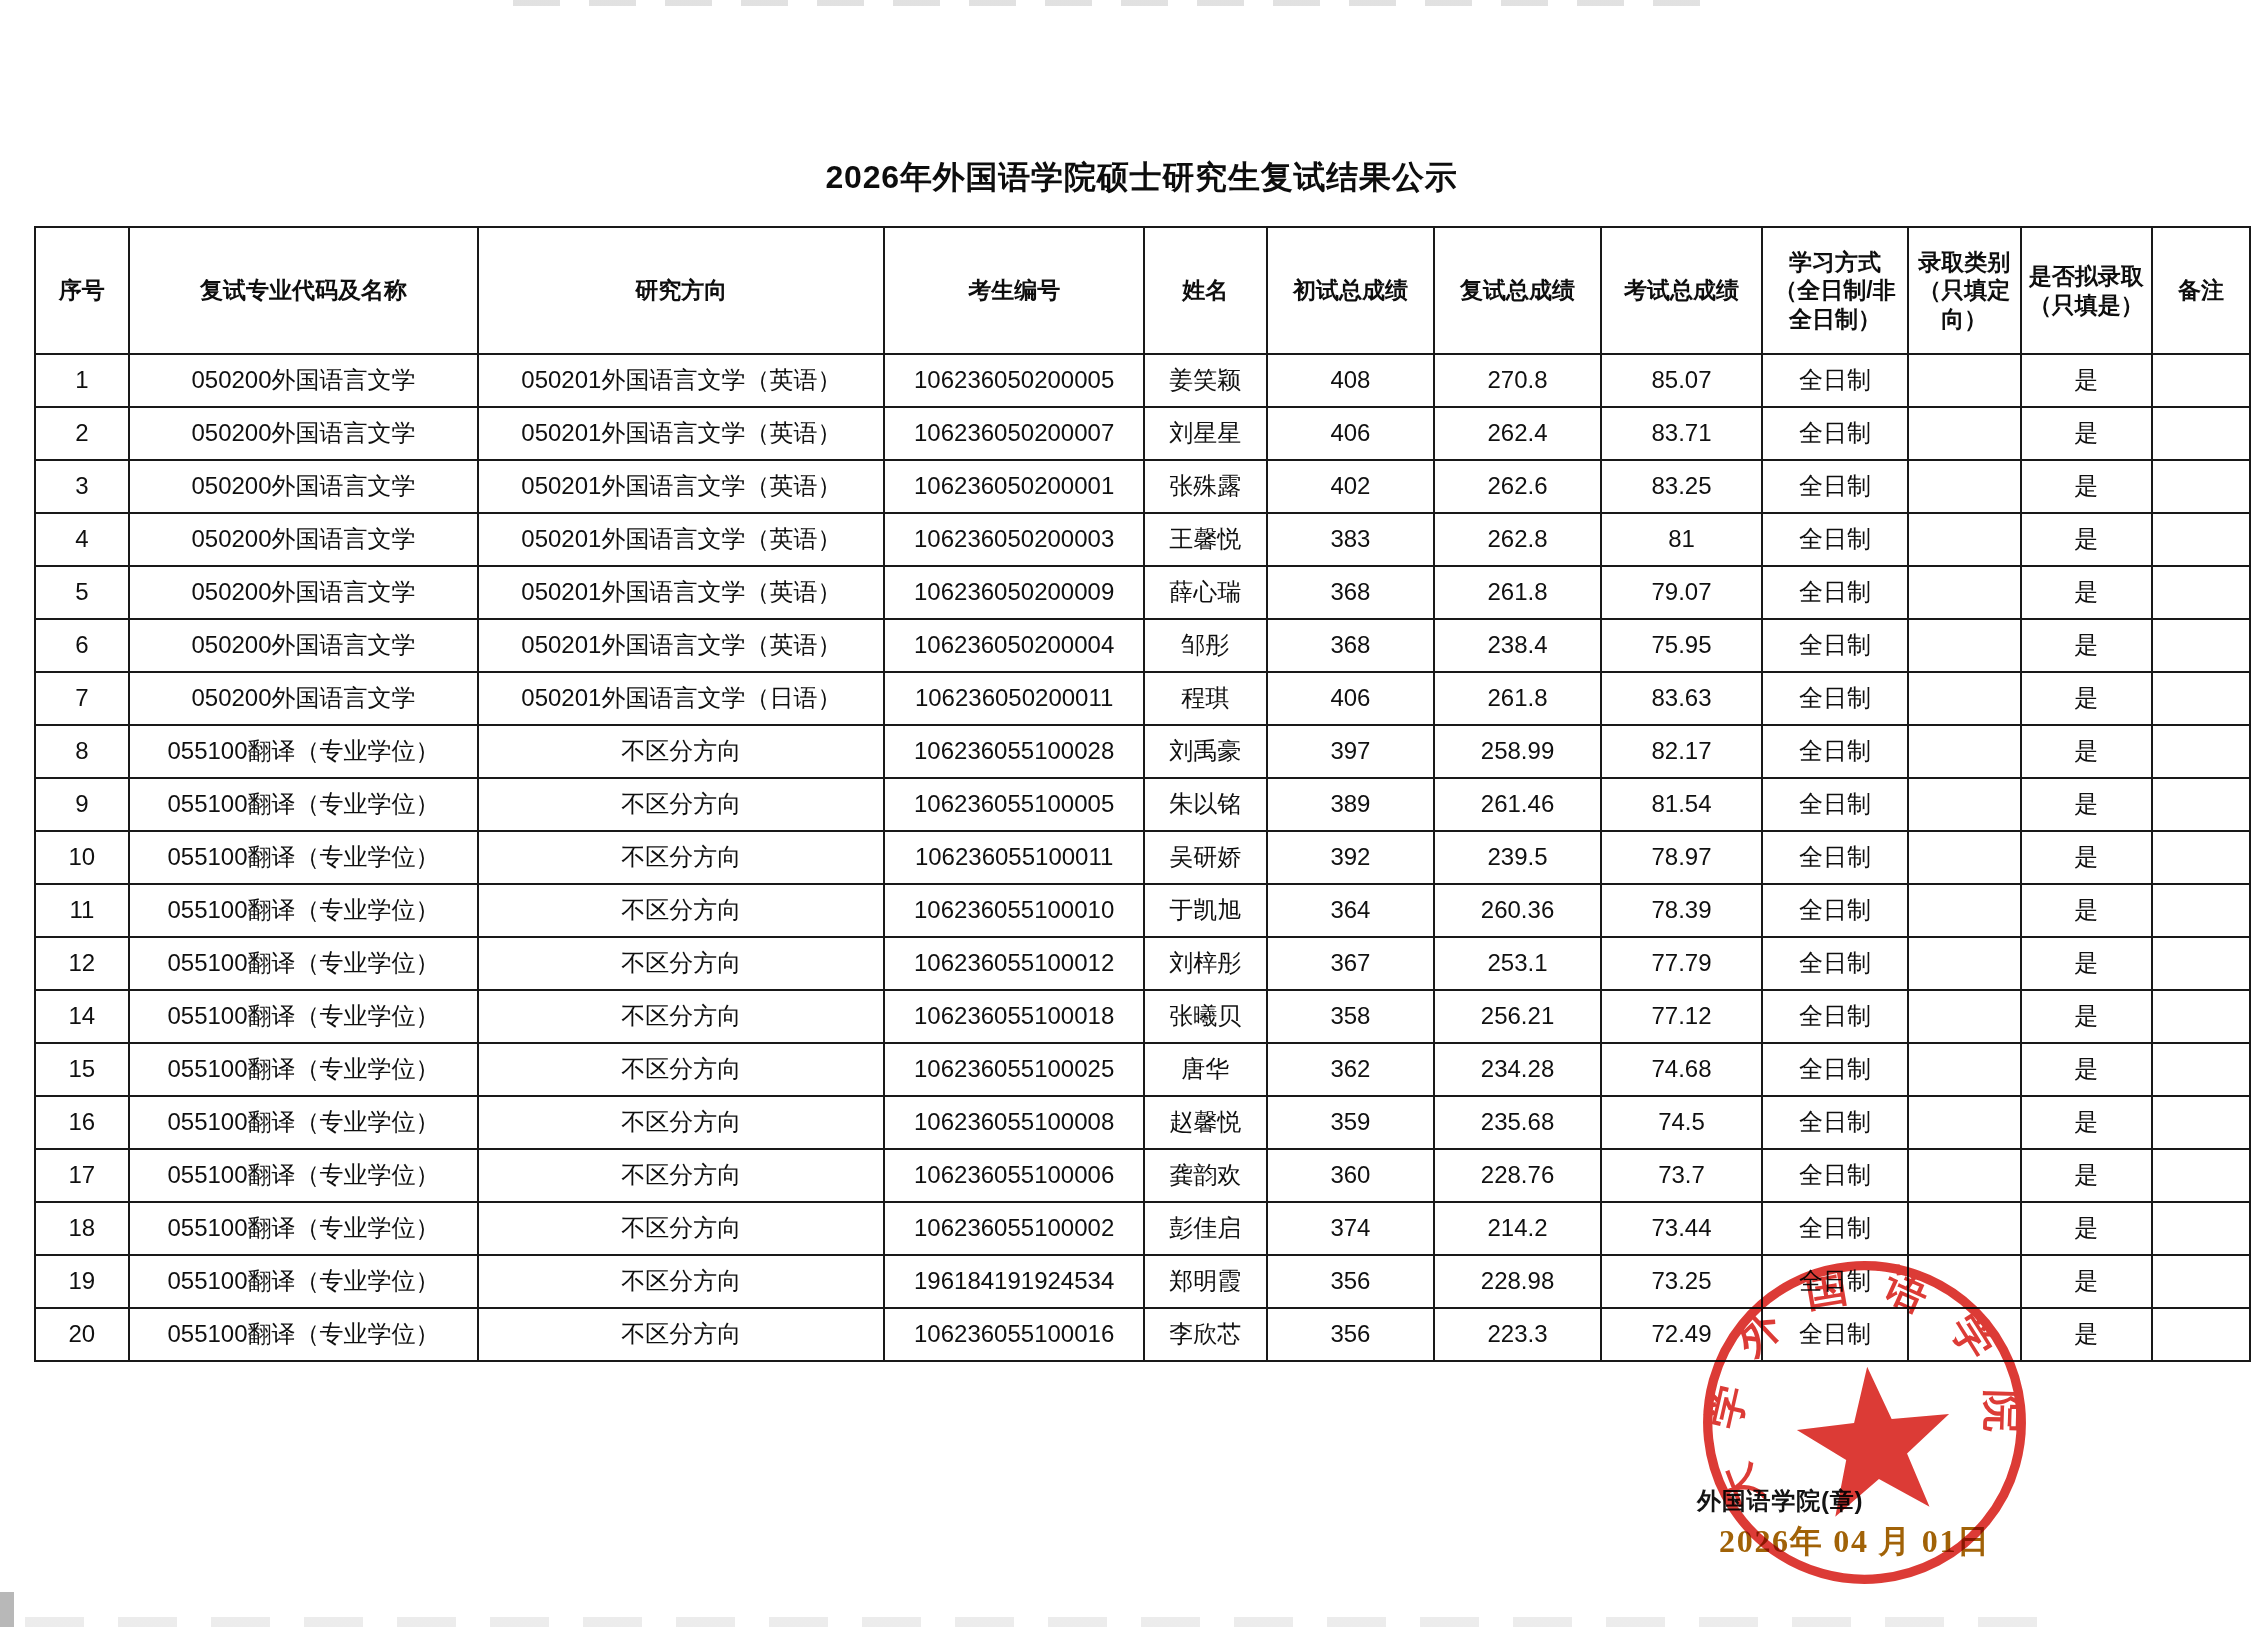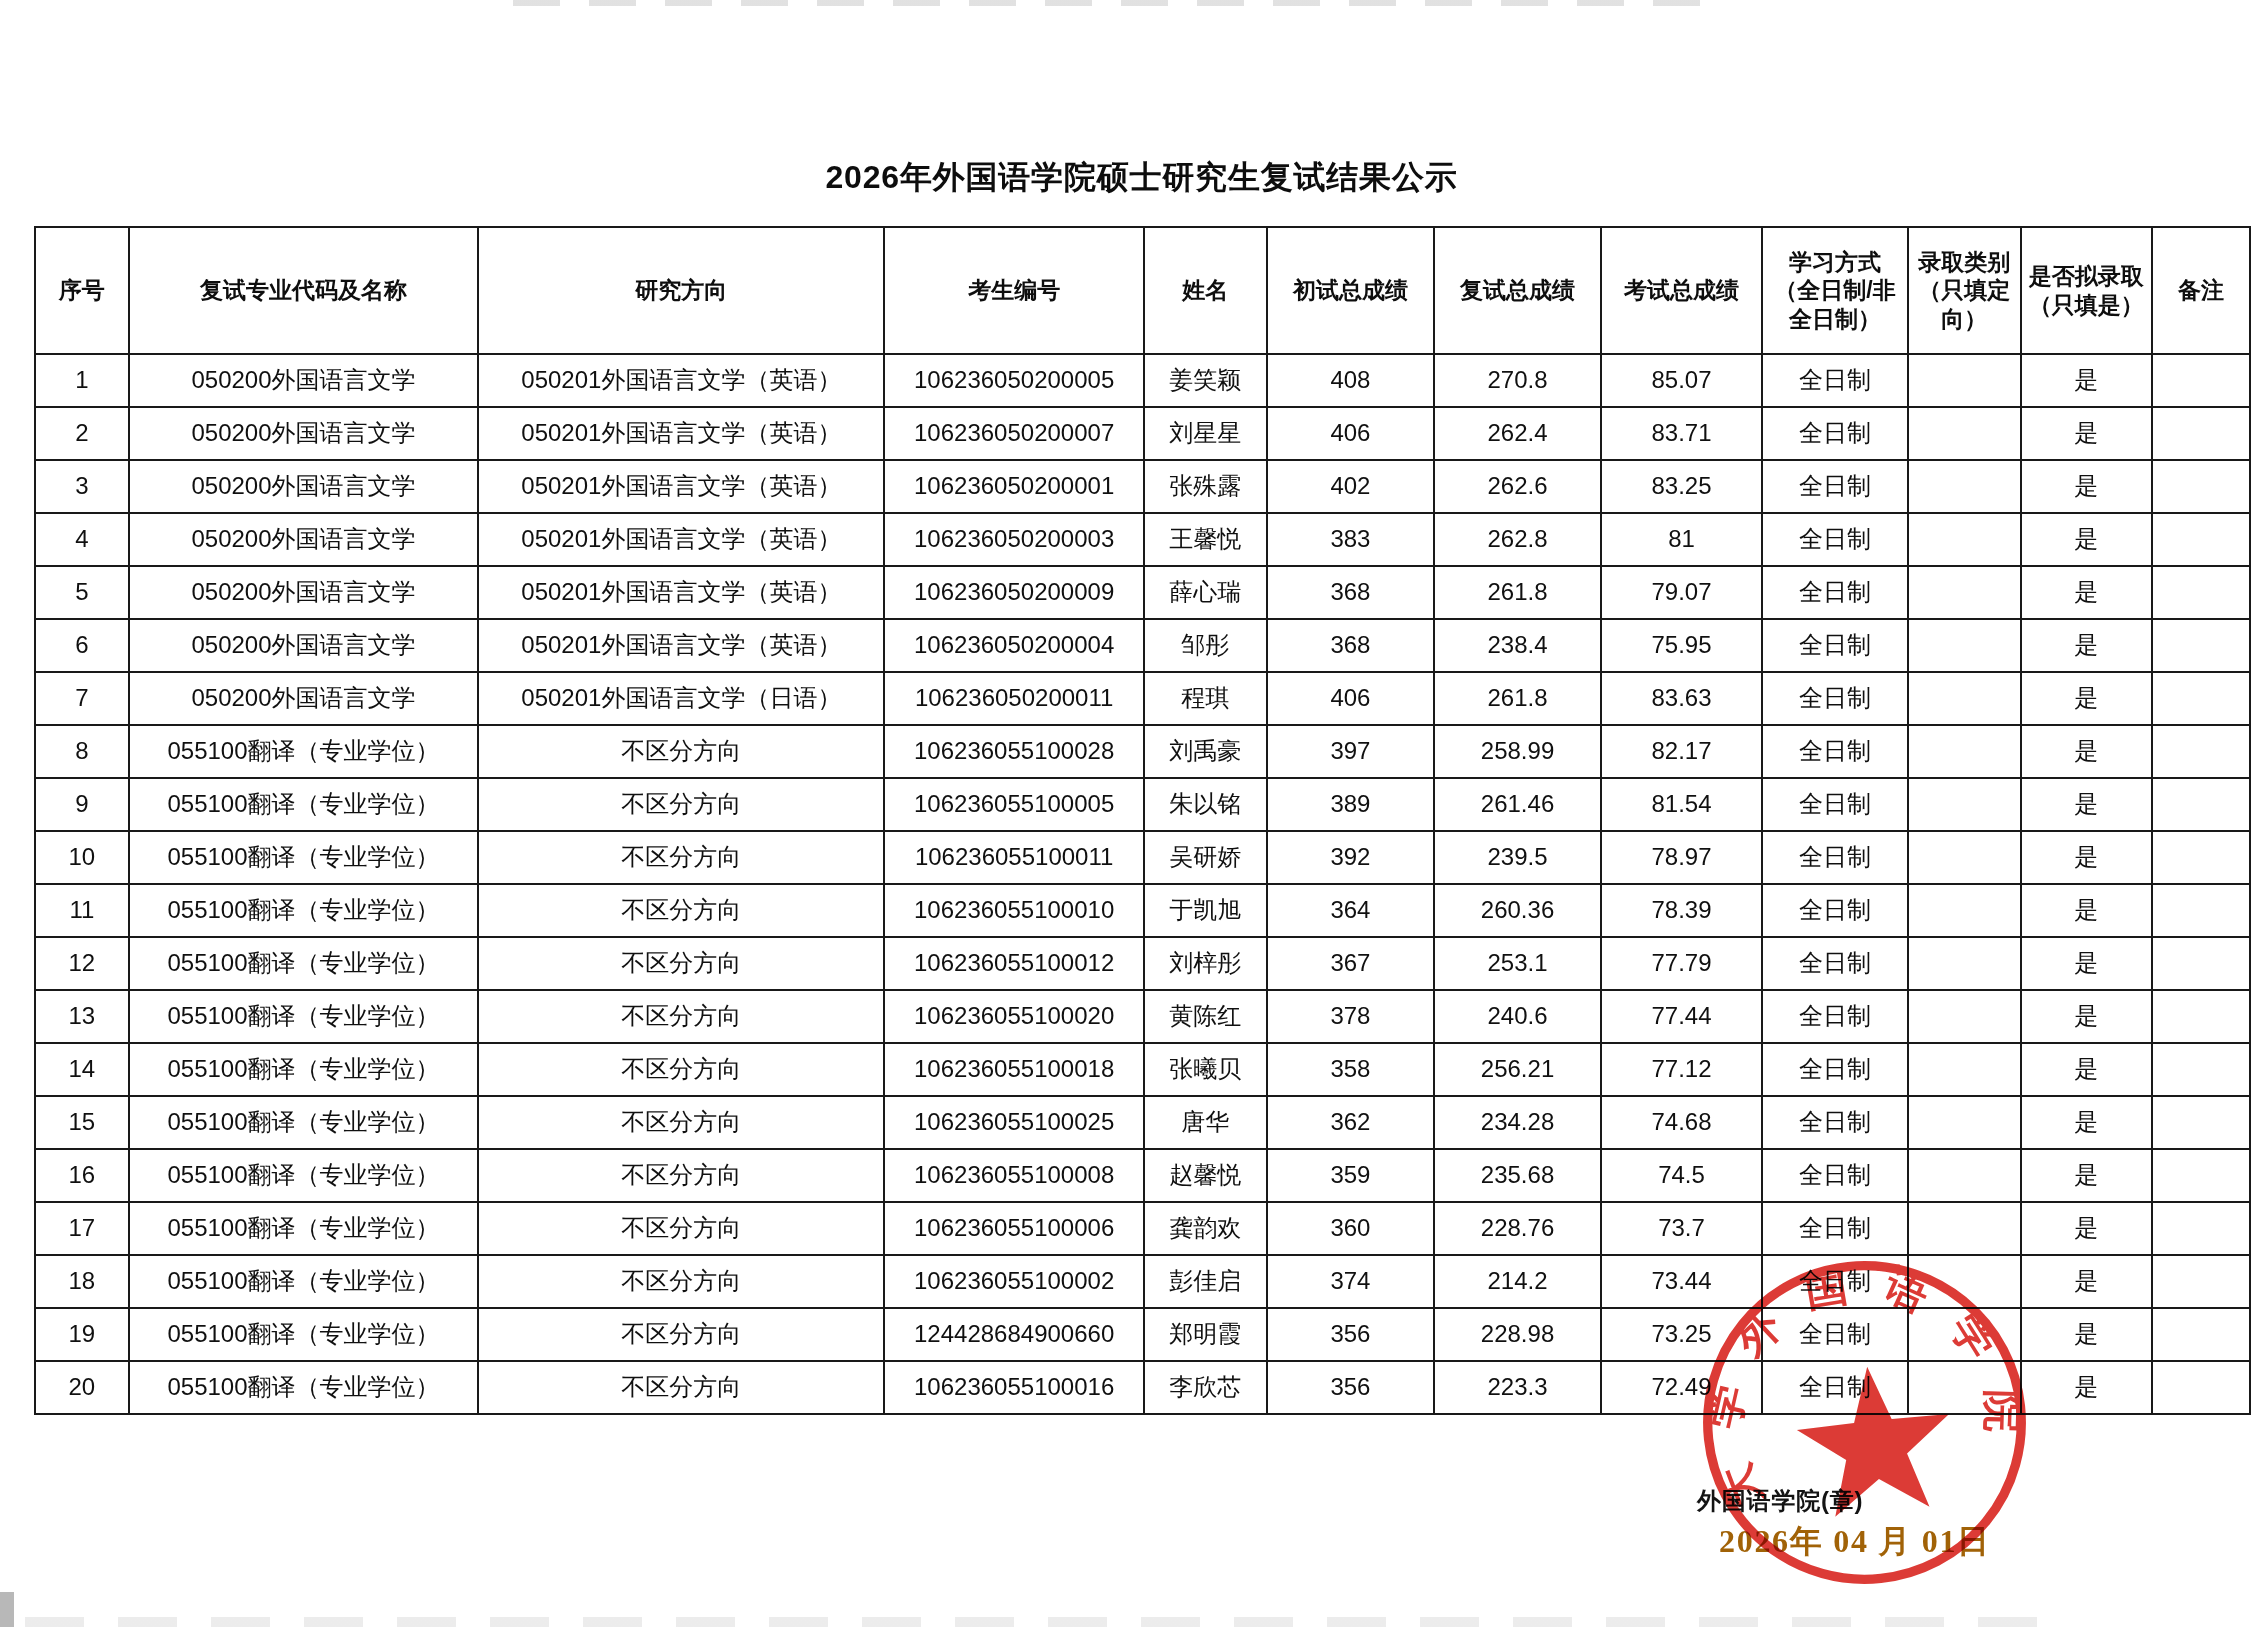--- a/index.html
+++ b/index.html
@@ -251,34 +251,20 @@
           <td class="c4">刘梓彤</td>
           <td class="c5">367</td>
           <td class="c6">253.1</td>
           <td class="c7">77.79</td>
           <td class="c8">全日制</td>
           <td class="c9"></td>
           <td class="c10">是</td>
           <td class="c11"></td>
         </tr>
         <tr>
-          <td class="c0">13</td>
-          <td class="c1">055100翻译（专业学位）</td>
-          <td class="c2">不区分方向</td>
-          <td class="c3">106236055100020</td>
-          <td class="c4">黄陈红</td>
-          <td class="c5">378</td>
-          <td class="c6">240.6</td>
-          <td class="c7">77.44</td>
-          <td class="c8">全日制</td>
-          <td class="c9"></td>
-          <td class="c10">是</td>
-          <td class="c11"></td>
-        </tr>
-        <tr>
           <td class="c0">14</td>
           <td class="c1">055100翻译（专业学位）</td>
           <td class="c2">不区分方向</td>
           <td class="c3">106236055100018</td>
           <td class="c4">张曦贝</td>
           <td class="c5">358</td>
           <td class="c6">256.21</td>
           <td class="c7">77.12</td>
           <td class="c8">全日制</td>
           <td class="c9"></td>
@@ -338,21 +324,21 @@
           <td class="c7">73.44</td>
           <td class="c8">全日制</td>
           <td class="c9"></td>
           <td class="c10">是</td>
           <td class="c11"></td>
         </tr>
         <tr>
           <td class="c0">19</td>
           <td class="c1">055100翻译（专业学位）</td>
           <td class="c2">不区分方向</td>
-          <td class="c3">124428684900660</td>
+          <td class="c3">196184191924534</td>
           <td class="c4">郑明霞</td>
           <td class="c5">356</td>
           <td class="c6">228.98</td>
           <td class="c7">73.25</td>
           <td class="c8">全日制</td>
           <td class="c9"></td>
           <td class="c10">是</td>
           <td class="c11"></td>
         </tr>
         <tr>

